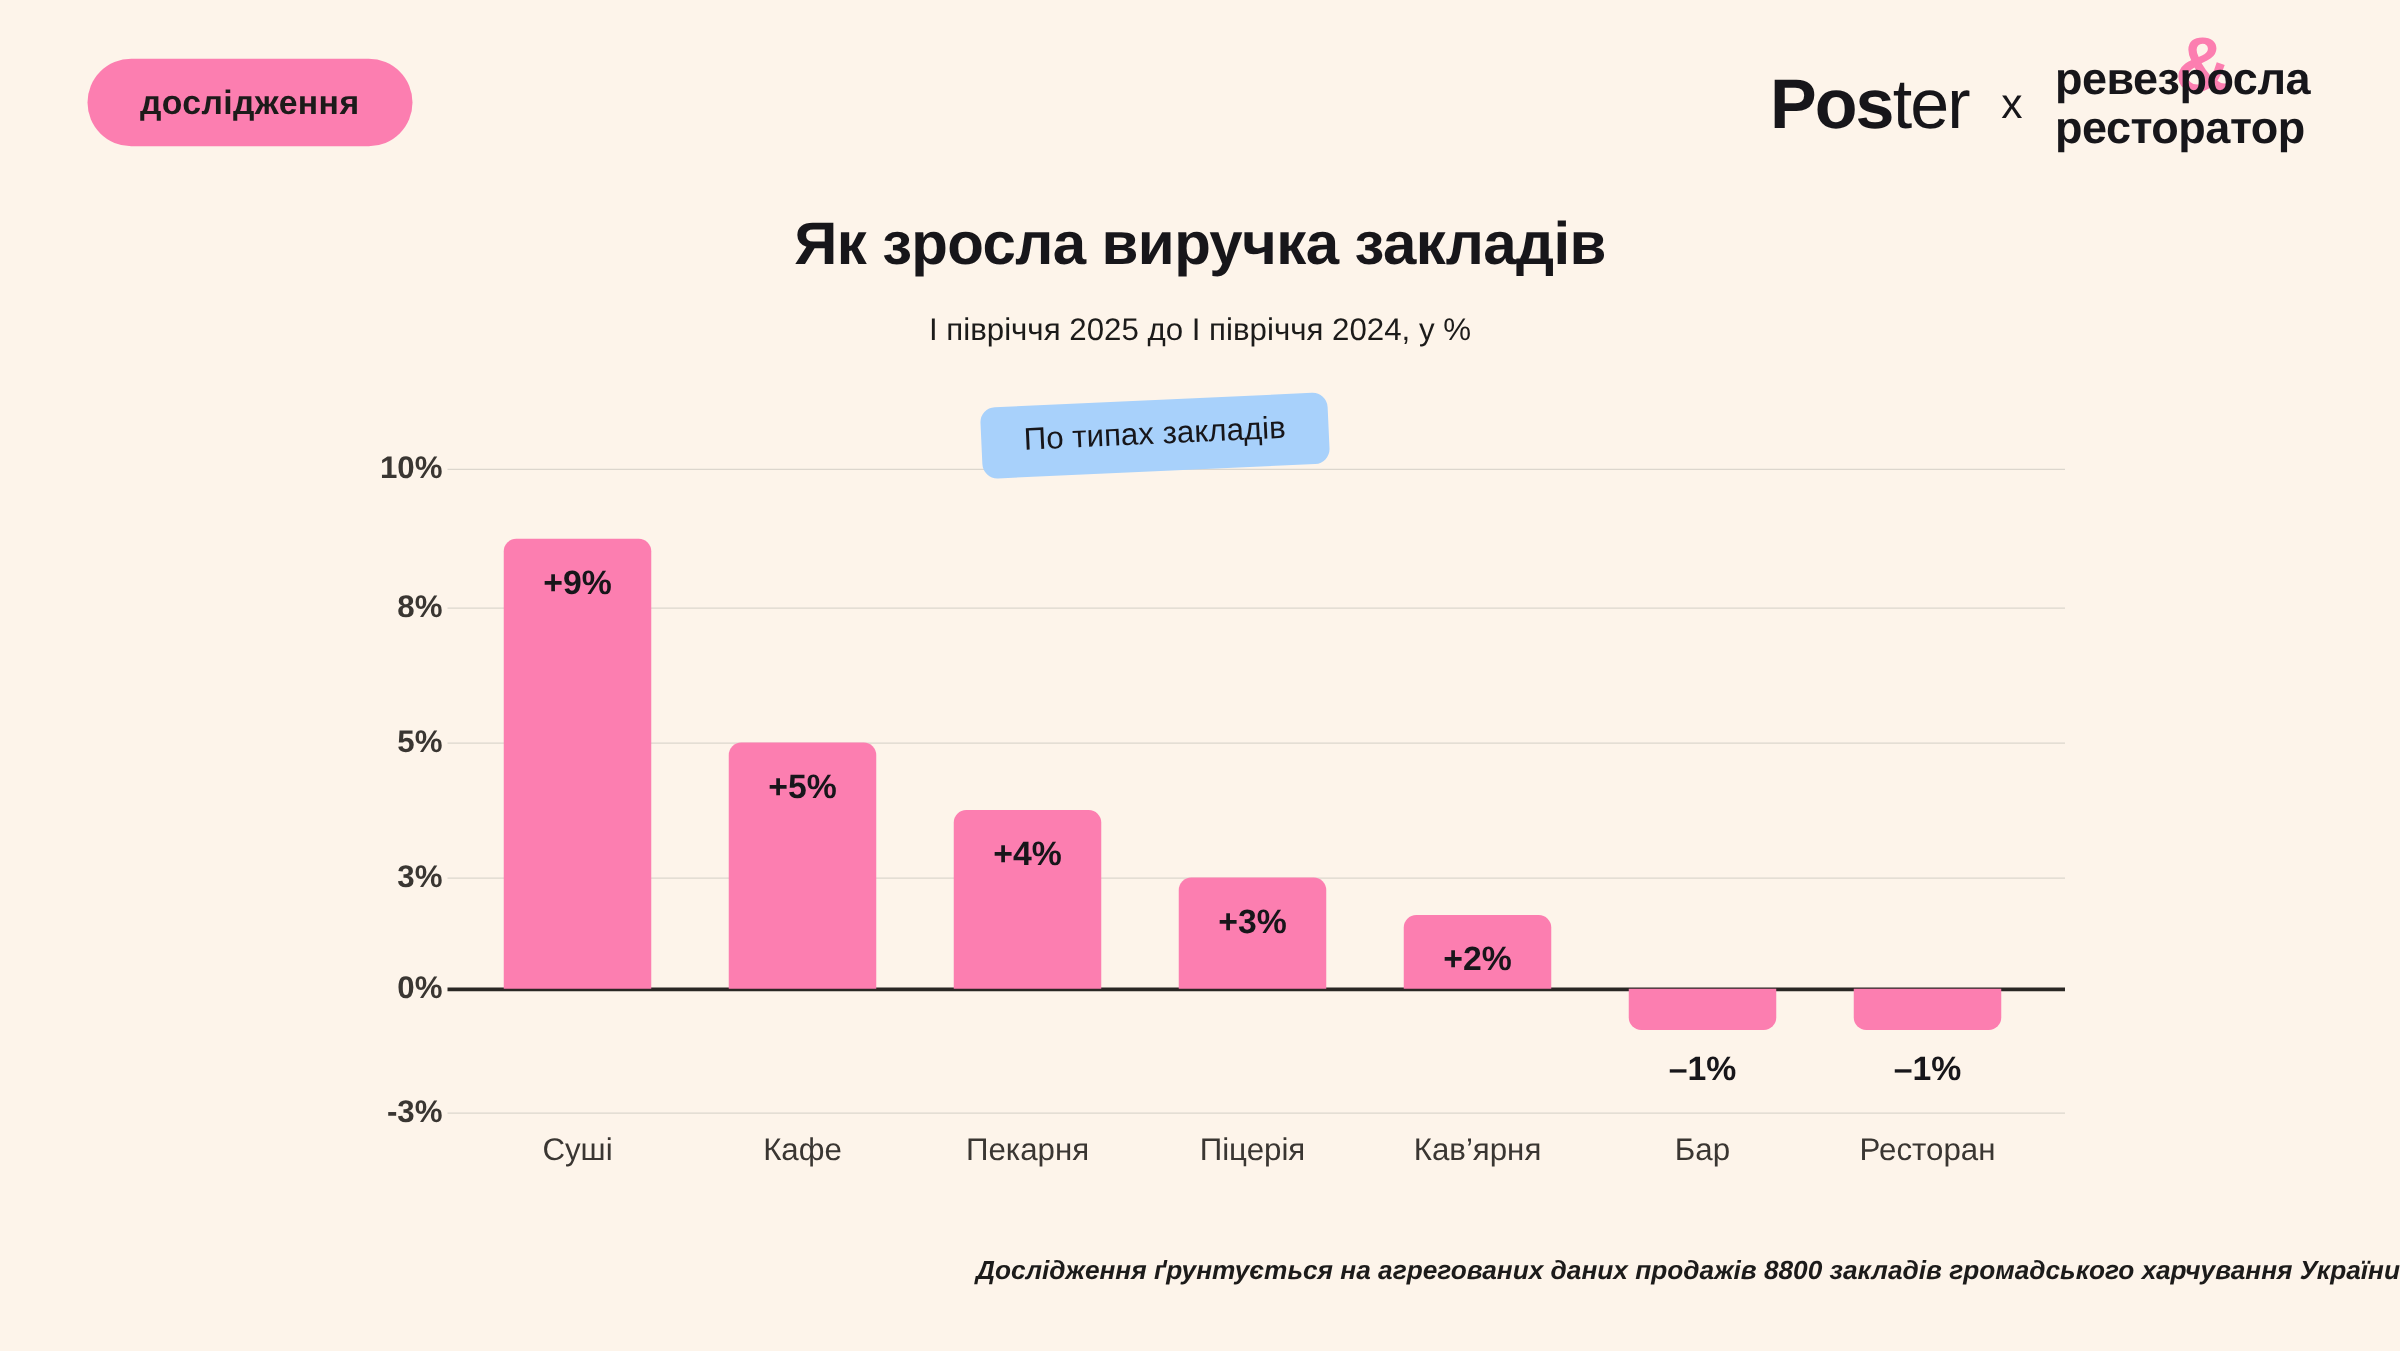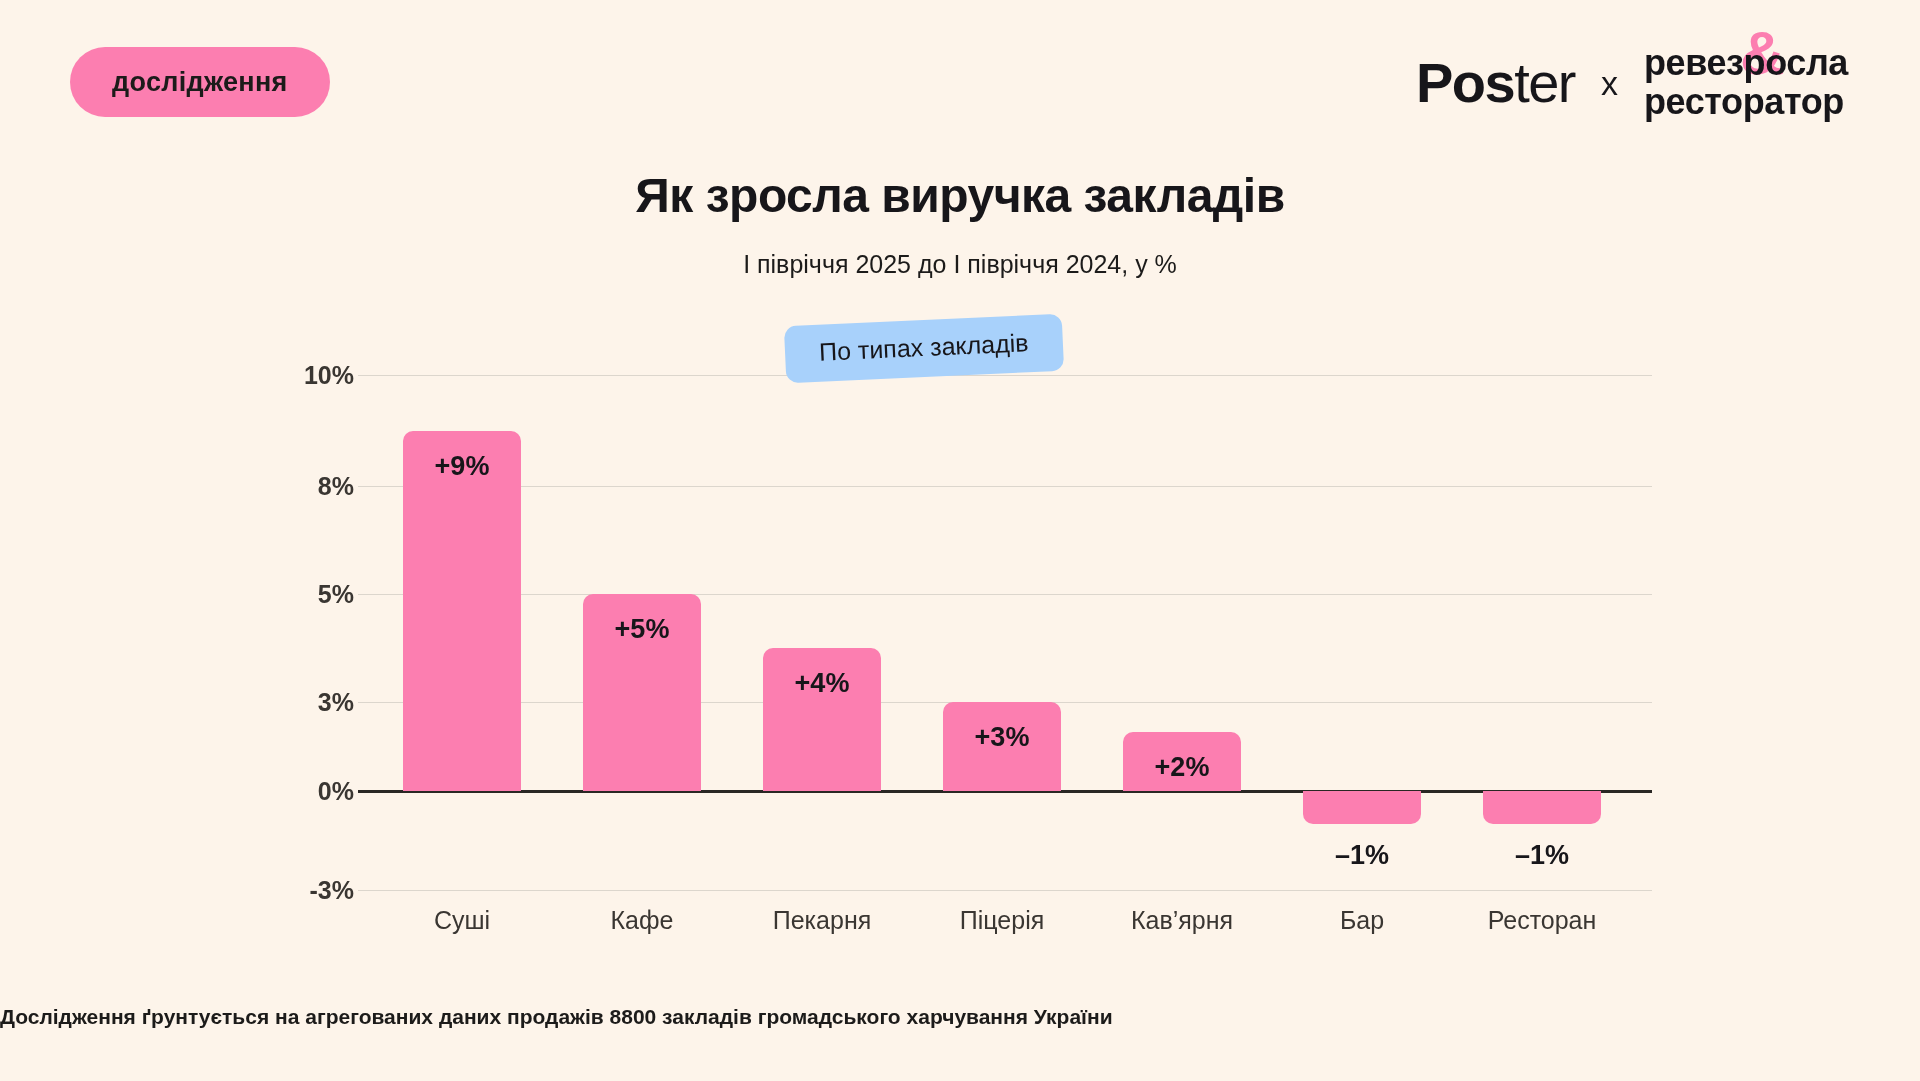--- a/index.html
+++ b/index.html
@@ -181,24 +181,25 @@
     font-size: 25px;
     font-weight: 400;
     color: #3A3632;
     white-space: nowrap;
   }
 
   .footnote {
     position: absolute;
     left: 0; right: 0;
     top: 1005px;
-    text-align: left;
+    text-align: right;
     font-size: 21px;
     font-weight: 600;
     color: #1C1B1A;
+    font-style: italic;
   }
 </style>
 </head>
 <body>
 
 <div class="page">
 
   <div class="badge-research">дослідження</div>
 
   <div class="logo-row">

